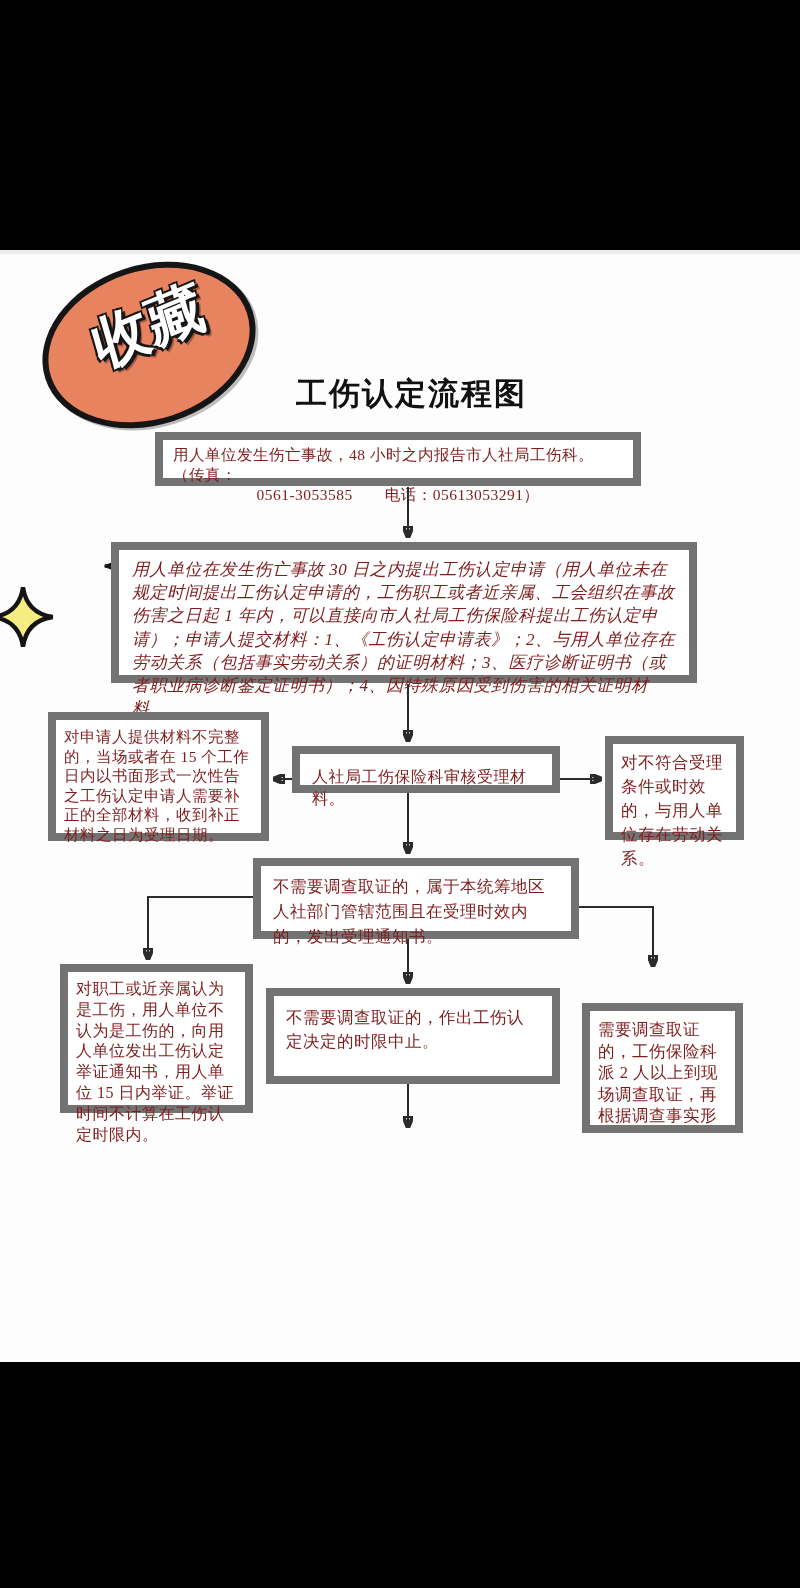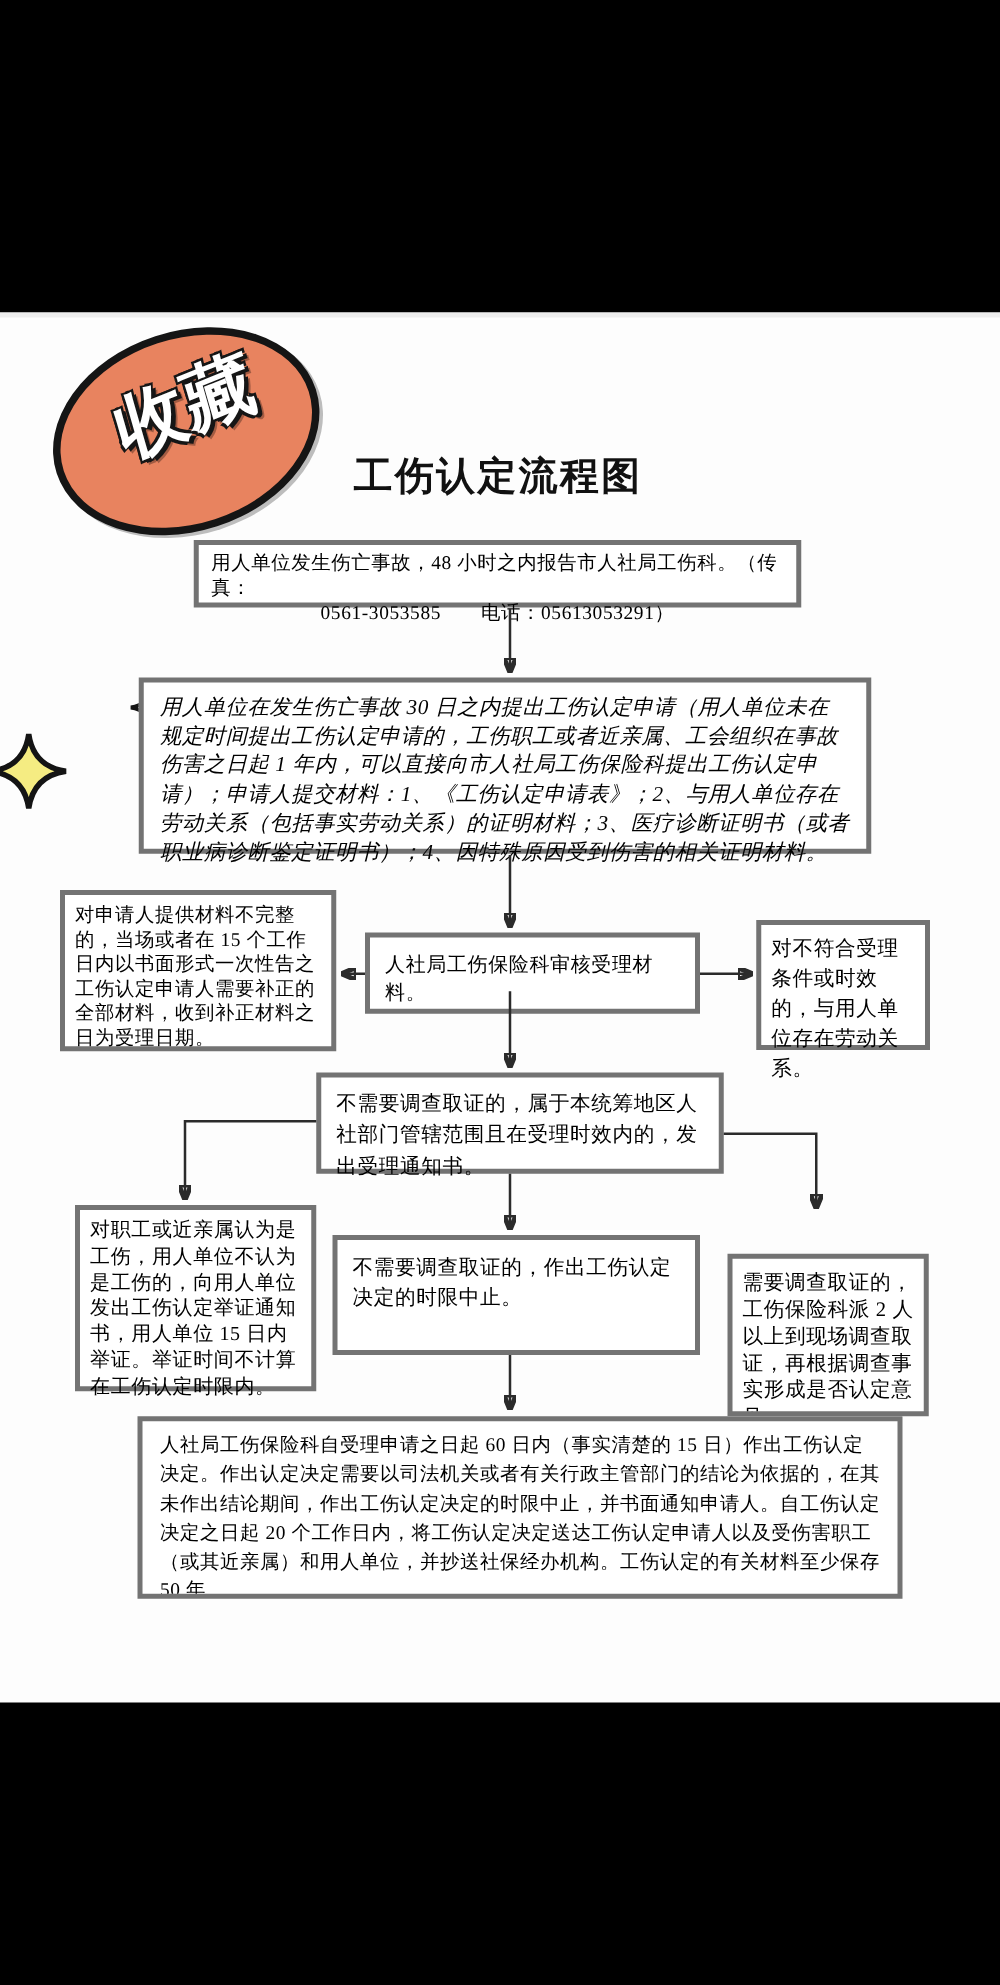--- a/index.html
+++ b/index.html
@@ -15,32 +15,32 @@
   .badge-ellipse{position:absolute;left:40px;top:10px;width:206px;height:148px;border-radius:50%;
                  background:#E8835F;border:6px solid #151515;transform:rotate(-18deg);
                  box-shadow:2px 3px 0 rgba(0,0,0,.25);}
   .badge-label{position:absolute;left:68px;top:42px;width:160px;text-align:center;
                font-family:"Liberation Sans","DejaVu Sans",sans-serif;font-weight:900;
                font-size:58px;line-height:1;color:#ffffff;transform:rotate(-22deg) skewX(-6deg);
                text-shadow:3px 3px 0 #161616,-2px 2px 0 #161616,2px -2px 0 #161616,-2px -2px 0 #161616,4px 5px 0 rgba(0,0,0,.3);}
   .star{position:absolute;}
 
   
-  .title{position:absolute;left:283px;top:360px;margin:0;
+  .title{position:absolute;left:283px;top:360px;margin:13px;
          font-family:Liberation Sans, sans-serif;
          font-size:31px;font-weight:bold;letter-spacing:2px;color:#111;}
 
   
-  .fbox{position:absolute;background:#fff;border:4px solid #737373;box-sizing:border-box;
-        font-size:16px;line-height:1.4;letter-spacing:0.5px;color:#000000;}
+  .fbox{position:absolute;background:#fff;border:8px solid #737373;box-sizing:border-box;
+        font-size:16px;line-height:1.4;letter-spacing:0.5px;color:#7f1d1d;}
   .b-report{left:155px;top:432px;width:486px;height:54px;padding:5px 10px;font-size:15.5px;line-height:20px;}
   .b-report .l2{display:block;text-align:center;}
   .b-apply{left:111px;top:542px;width:586px;height:141px;padding:8px 13px;font-size:17px;line-height:23.2px;font-style:italic;}
   .b-incomplete{left:48px;top:712px;width:221px;height:129px;padding:7px 8px;font-size:15.5px;line-height:19.5px;}
-  .b-review{left:292px;top:746px;width:268px;height:65px;padding:12px 12px;font-size:16px;}
+  .b-review{left:292px;top:746px;width:268px;height:47px;padding:12px 12px;font-size:16px;}
   .b-reject{left:605px;top:736px;width:139px;height:104px;padding:7px 8px;font-size:16.5px;line-height:24px;}
   .b-accept{left:253px;top:858px;width:326px;height:81px;padding:8px 12px;font-size:16.5px;line-height:25px;}
   .b-evidence{left:60px;top:964px;width:193px;height:149px;padding:7px 8px;font-size:16px;line-height:20.8px;}
   .b-noinv{left:266px;top:988px;width:294px;height:96px;padding:10px 12px;font-size:16.5px;line-height:24px;}
   .b-inv{left:582px;top:971px;width:161px;height:130px;padding:8px 8px;font-size:16.5px;line-height:21.5px;overflow:hidden;margin-top:32px;}
   .b-decision{left:110px;top:1133px;width:612px;height:146px;padding:8px 14px;font-size:15.5px;line-height:23.3px;overflow:hidden;}
 
   .connectors{position:absolute;left:0;top:0;width:800px;height:1588px;pointer-events:none;}
   .connectors path{stroke:#2b2b2b;stroke-width:2;fill:none;}
 </style>
@@ -82,21 +82,20 @@
   <div class="fbox b-reject">对不符合受理条件或时效的，与用人单位存在劳动关系。</div>
 
   <div class="fbox b-accept">不需要调查取证的，属于本统筹地区人社部门管辖范围且在受理时效内的，发出受理通知书。</div>
 
   <div class="fbox b-evidence">对职工或近亲属认为是工伤，用人单位不认为是工伤的，向用人单位发出工伤认定举证通知书，用人单位 15 日内举证。举证时间不计算在工伤认定时限内。</div>
 
   <div class="fbox b-noinv">不需要调查取证的，作出工伤认定决定的时限中止。</div>
 
   <div class="fbox b-inv">需要调查取证的，工伤保险科派 2 人以上到现场调查取证，再根据调查事实形成是否认定意见</div>
 
-  <div class="fbox b-decision">人社局工伤保险科自受理申请之日起 60 日内（事实清楚的 15 日）作出工伤认定决定。作出认定决定需要以司法机关或者有关行政主管部门的结论为依据的，在其未作出结论期间，作出工伤认定决定的时限中止，并书面通知申请人。自工伤认定决定之日起 20 个工作日内，将工伤认定决定送达工伤认定申请人以及受伤害职工（或其近亲属）和用人单位，并抄送社保经办机构。工伤认定的有关材料至少保存 50 年</div>
 
   <svg class="connectors">
     <defs>
       <marker id="arr" markerWidth="6" markerHeight="5" refX="5" refY="2.5" orient="auto">
         <path d="M0,0 L6,2.5 L0,5 Z" fill="#2b2b2b" stroke="none"></path>
       </marker>
     </defs>
     <path d="M408 487 L408 536" marker-end="url(#arr)"></path>
     <path d="M408 684 L408 740" marker-end="url(#arr)"></path>
     <path d="M292 779 L275 779" marker-end="url(#arr)"></path>

